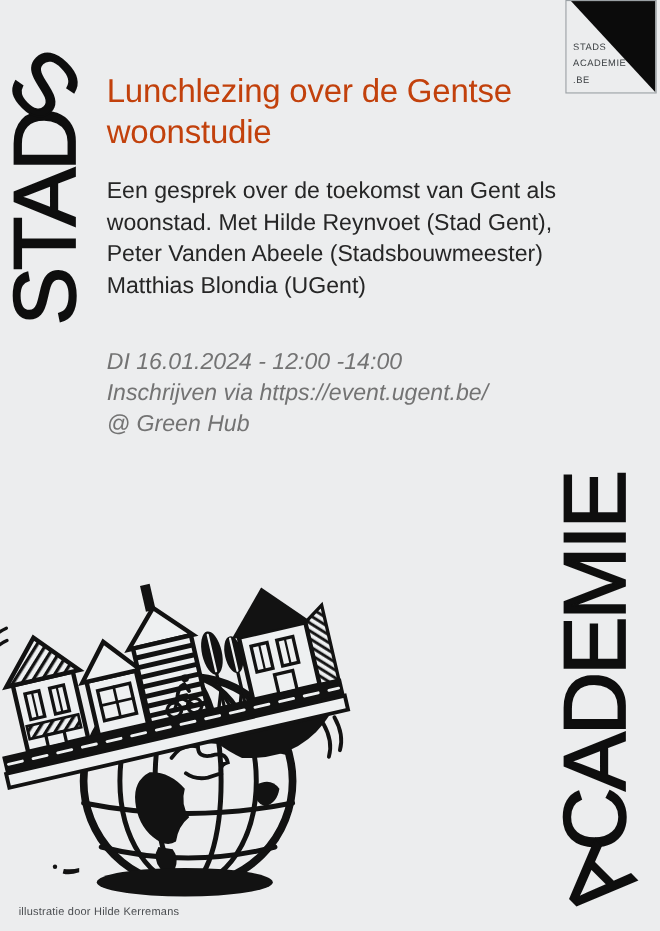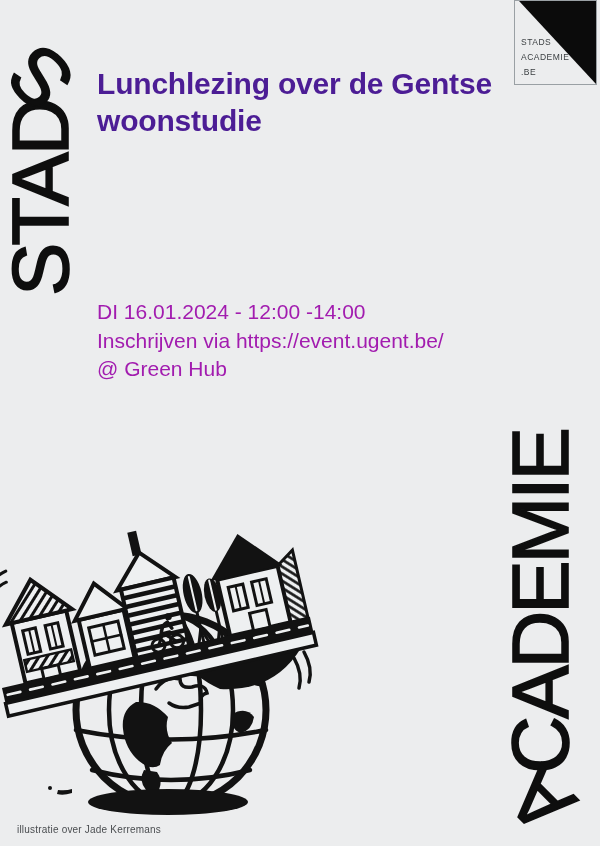--- a/index.html
+++ b/index.html
@@ -43,30 +43,30 @@
   }
   .logo-text{
     position:absolute;left:6px;top:34px;
     font-size:8.5px;line-height:15px;letter-spacing:0.5px;
     color:#3c4043;
   }
 
   
   .title{
     position:absolute;left:97px;top:65px;width:450px;
-    font-size:30px;line-height:37px;font-weight:bold;
-    letter-spacing:-0.2px;color:#4c1d95;margin:0;
+    font-size:30px;line-height:37px;font-weight:normal;
+    letter-spacing:-0.2px;color:#c2410c;margin:0;
   }
   .description{
     position:absolute;left:97px;top:160px;width:424px;
     font-size:21px;line-height:28.5px;color:#262626;margin:0;
   }
   .details{
-    position:absolute;left:97px;top:298px;width:424px;
-    font-size:21px;line-height:28.5px;color:#a21caf;
+    position:absolute;left:97px;top:315px;width:424px;
+    font-size:21px;line-height:28.5px;color:#737373;font-style:italic;
   }
 
   
   .illustration{
     position:absolute;left:8px;top:452px;width:300px;height:372px;
     overflow:visible;
   }
   .credit{
     position:absolute;left:17px;top:824px;
     font-size:10px;color:#4a4d50;letter-spacing:0.2px;
@@ -85,20 +85,21 @@
     <div class="logo-triangle"></div>
     <div class="logo-text">
       <div>STADS</div>
       <div>ACADEMIE</div>
       <div>.BE</div>
     </div>
   </div>
 
   <h1 class="title">Lunchlezing over de Gentse woonstudie</h1>
 
+  <p class="description">Een gesprek over de toekomst van Gent als woonstad. Met Hilde Reynvoet (Stad Gent), Peter Vanden Abeele (Stadsbouwmeester) Matthias Blondia (UGent)</p>
 
   <div class="details">
     <div>DI 16.01.2024 - 12:00 -14:00</div>
     <div>Inschrijven via https://event.ugent.be/</div>
     <div>@ Green Hub</div>
   </div>
 
   <svg class="illustration" viewBox="0 0 300 372" xmlns="http://www.w3.org/2000/svg">
     <defs>
       <pattern id="hatch" width="7" height="7" patternUnits="userSpaceOnUse" patternTransform="rotate(45)">
@@ -206,15 +207,15 @@
         <path d="M152 193 L159 182 L171 193 M159 182 L166 182" stroke-width="3"></path>
         <path d="M157 183 Q160 173 166 172 L169 179" stroke-width="3.5"></path>
         <circle cx="168" cy="167" r="3.5" fill="#121212" stroke="none"></circle>
       </g>
     </g>
 
     <path d="M286 206 q9 16 5 30" stroke="#121212" stroke-width="3.5" fill="none" stroke-linecap="round"></path>
     <path d="M296 200 q9 16 5 30" stroke="#121212" stroke-width="3.5" fill="none" stroke-linecap="round"></path>
   </svg>
 
-  <div class="credit">illustratie over Jade Kerremans</div>
+  <div class="credit">illustratie door Hilde Kerremans</div>
 
 </div>
 
 </body></html>

